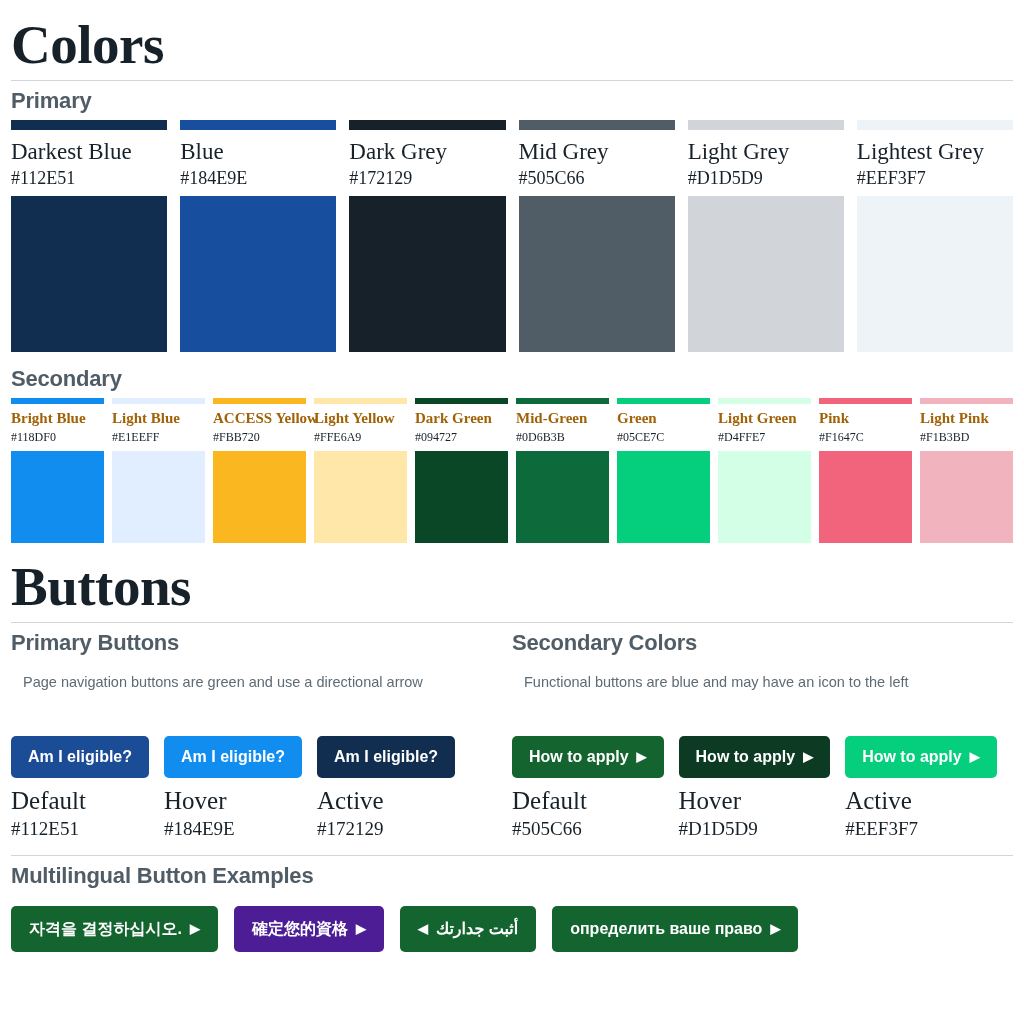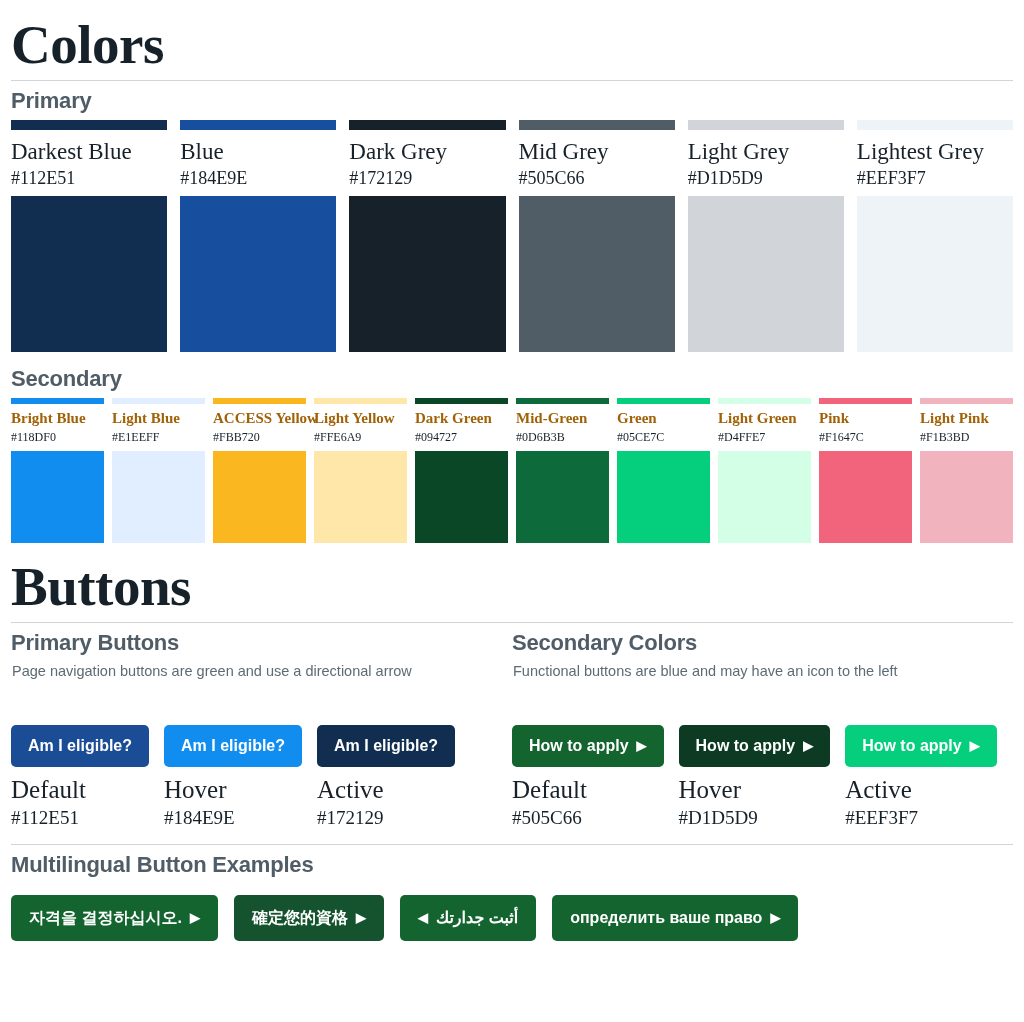--- a/index.html
+++ b/index.html
@@ -42,21 +42,21 @@
     font-size: 22px;
     color: #505c66;
     margin: 0;
     padding: 7px 0 6px 0;
     letter-spacing: -0.2px;
   }
   .sub-desc {
     font-family: "Liberation Sans", sans-serif;
     font-size: 14.5px;
     color: #5d6b75;
-    margin: 1px;
+    margin: 12px;
     padding: 0 0 2px 0;
   }
 
   
   .primary-grid {
     display: grid;
     grid-template-columns: repeat(6, 1fr);
     column-gap: 13px;
   }
   .swatch-col { min-width: 0; }
@@ -322,21 +322,21 @@
     </div>
   </div>
 
   <div class="rule" style="margin-top:14px;"></div>
   <h2 class="sub-title">Multilingual Button Examples</h2>
   <div class="ml-row" id="multilingual-row">
       <button class="btn btn-ml" style="background: rgb(20, 100, 47);">
         <span>자격을 결정하십시오.</span>
         <span class="arrow">▶</span>
       </button>
-      <button class="btn btn-ml" style="background: #14532d; justify-content: space-between;">
+      <button class="btn btn-ml" style="background: #4c1d95; justify-content: space-between;">
         <span>確定您的資格</span>
         <span class="arrow">▶</span>
       </button>
       <button class="btn btn-ml rtl" style="background: rgb(20, 100, 47);">
         <span>أثبت جدارتك</span>
         <span class="arrow">◀</span>
       </button>
       <button class="btn btn-ml" style="background: rgb(20, 100, 47);">
         <span>определить ваше право</span>
         <span class="arrow">▶</span>

